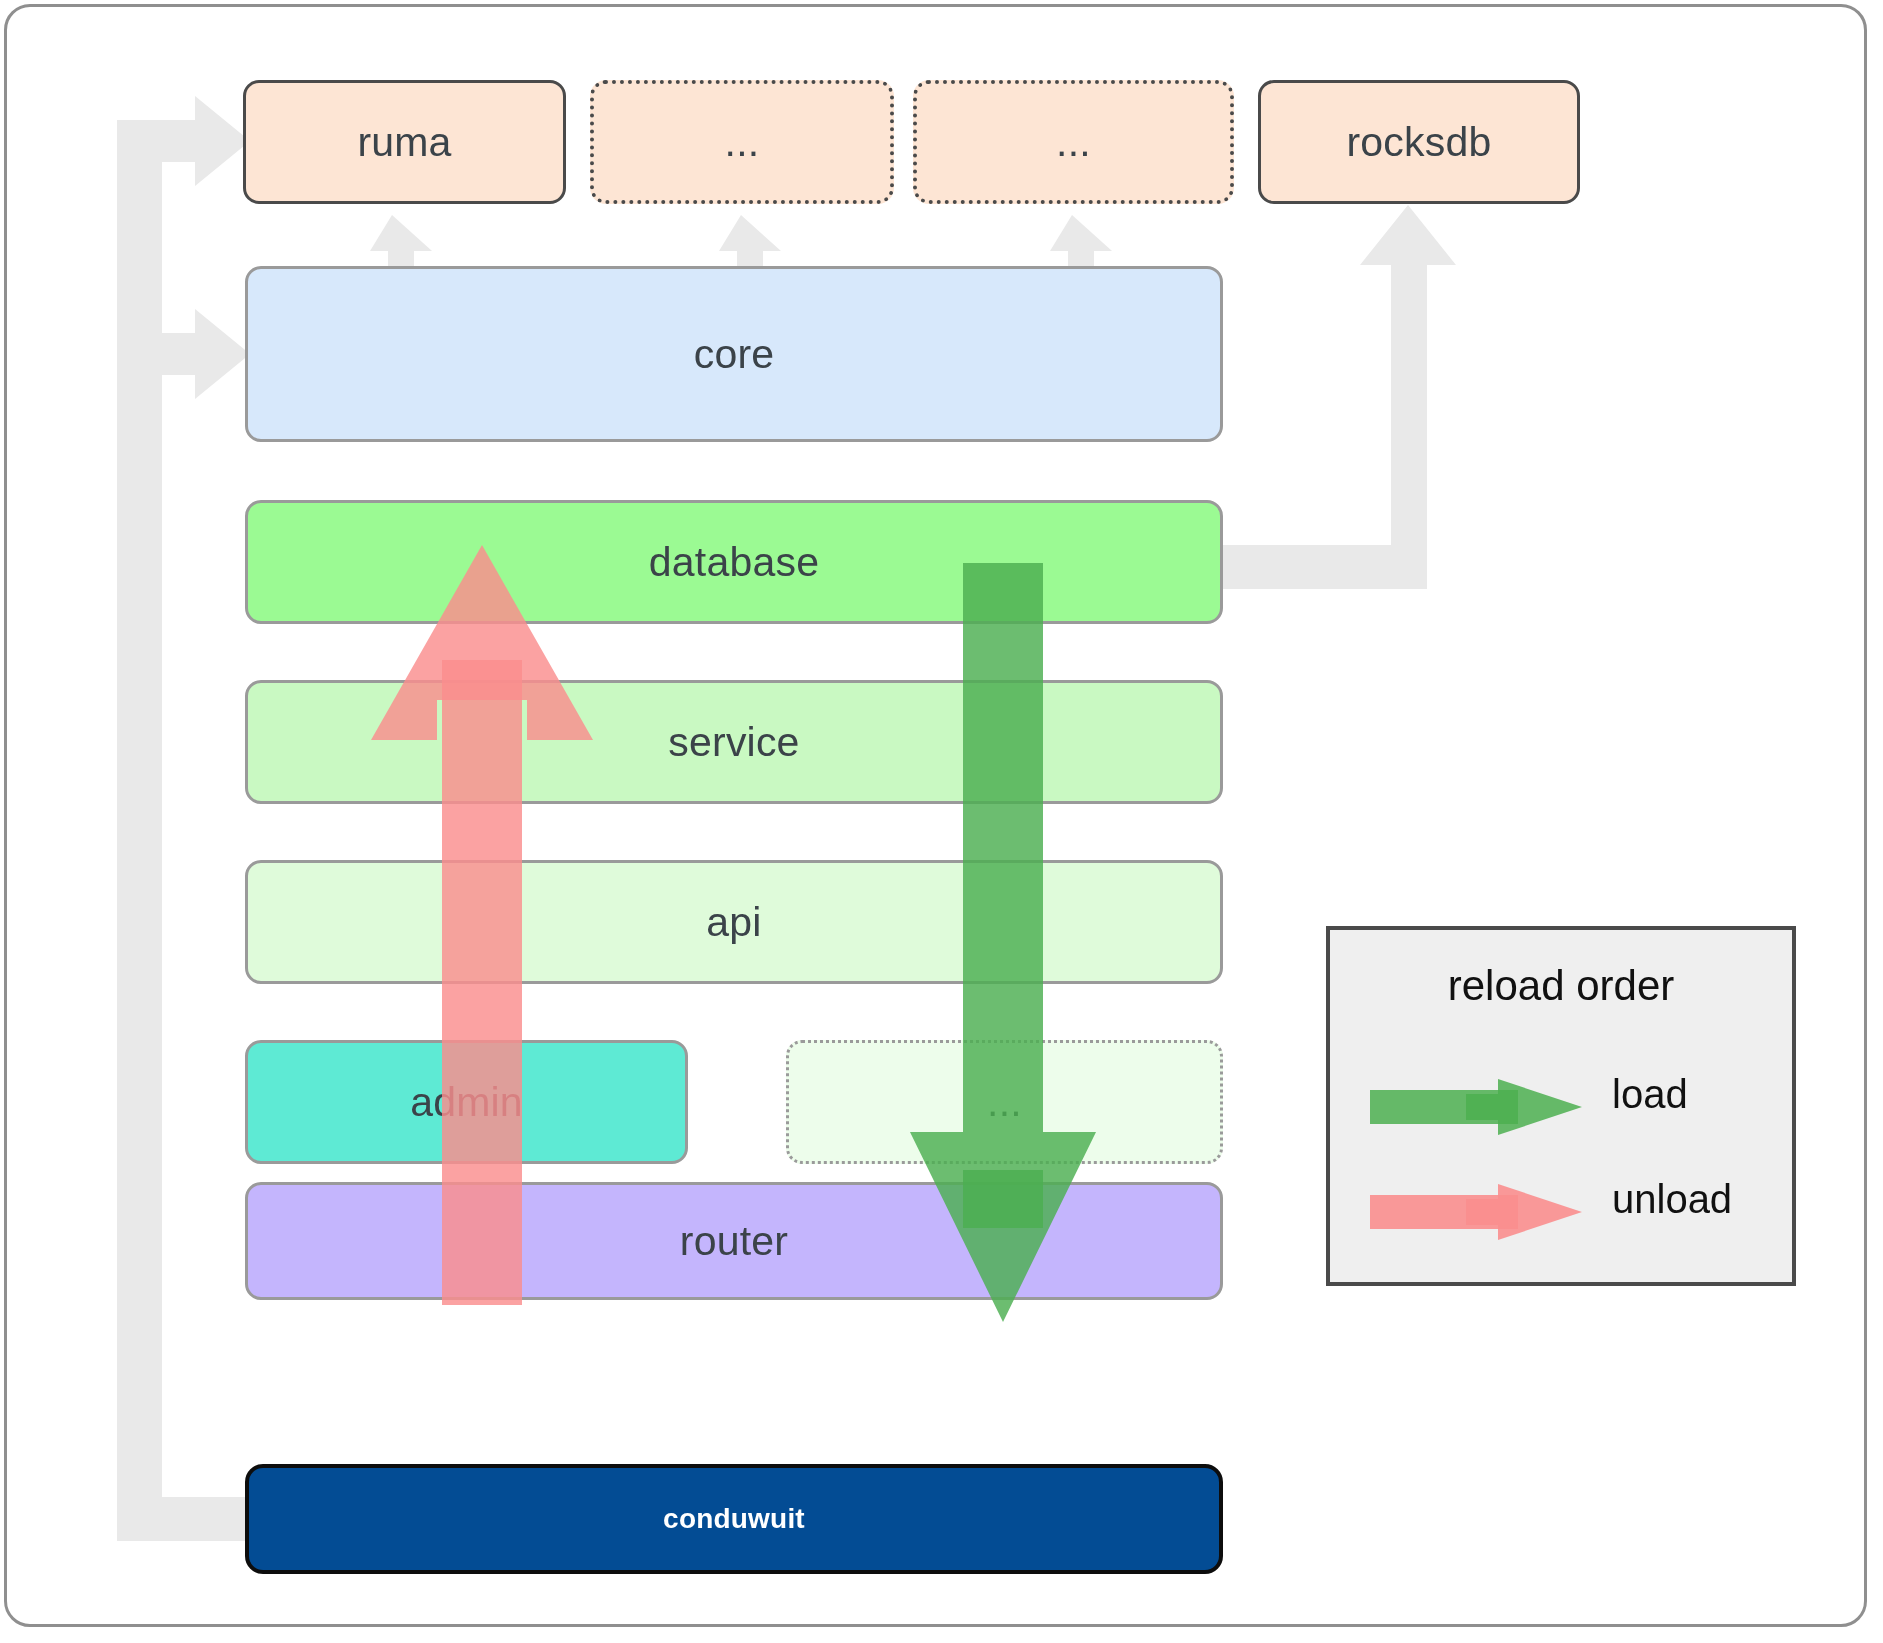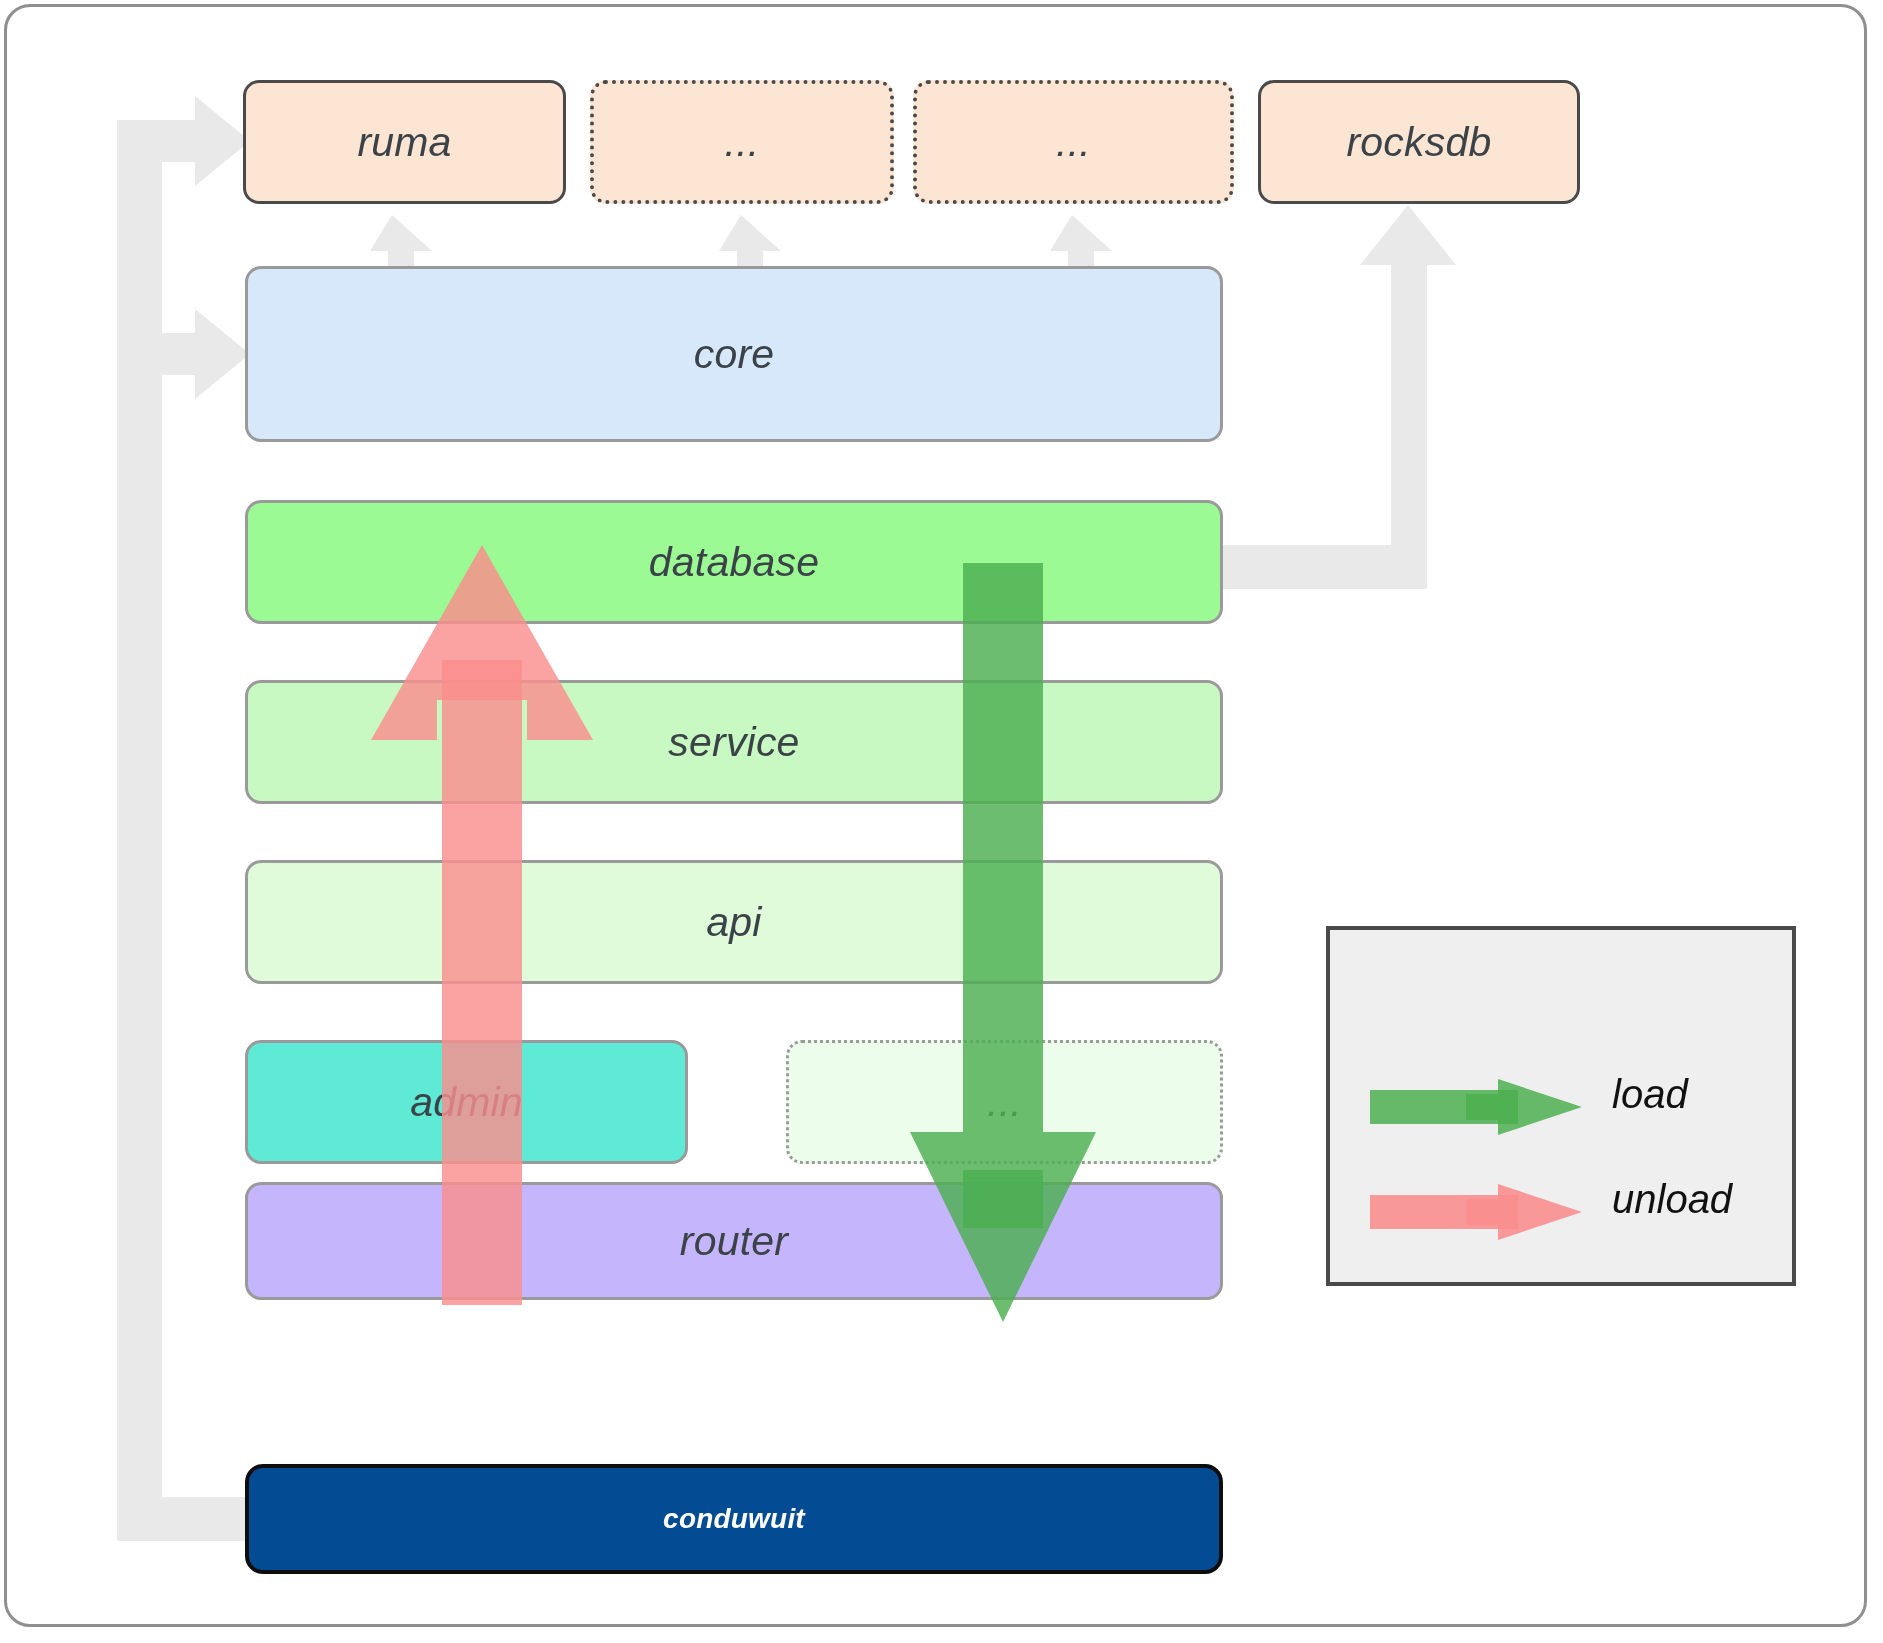--- a/index.html
+++ b/index.html
@@ -136,21 +136,21 @@
   svg.overlay {
     position: absolute;
     left: 0;
     top: 0;
     width: 1883px;
     height: 1643px;
     pointer-events: none;
   }
   svg.overlay.below { z-index: 1; }
   svg.overlay.above { z-index: 5; }
-  .node, #legend { z-index: 3; font-style: italic; }
+  .node, #legend { z-index: 3; }
   #outer-frame { z-index: 0; }
 </style>
 </head>
 <body>
 
 <div id="stage">
 
   <div id="outer-frame"></div>
 
   <svg class="overlay below" viewBox="0 0 1883 1643">
@@ -227,20 +227,21 @@
       <polygon points="482,545 593,740 527,740 527,700 437,700 437,740 371,740" fill="#fa8e8e" fill-opacity="0.82"></polygon>
     </g>
 
     <g>
       <rect x="963" y="563" width="80" height="665" fill="#4caf50" fill-opacity="0.82"></rect>
       <polygon points="1003,1322 910,1132 963,1132 963,1170 1043,1170 1043,1132 1096,1132" fill="#4caf50" fill-opacity="0.82"></polygon>
     </g>
   </svg>
 
   <div id="legend">
+    <div id="legend-title">reload order</div>
 
     <div class="legend-row" id="legend-row-load">
       <svg class="legend-swatch" viewBox="0 0 220 78">
         <rect x="0" y="22" width="148" height="34" fill="#4caf50" fill-opacity="0.85"></rect>
         <polygon points="212,39 128,11 128,26 96,26 96,52 128,52 128,67" fill="#4caf50" fill-opacity="0.85"></polygon>
       </svg>
       <span class="legend-label">load</span>
     </div>
 
     <div class="legend-row" id="legend-row-unload">

